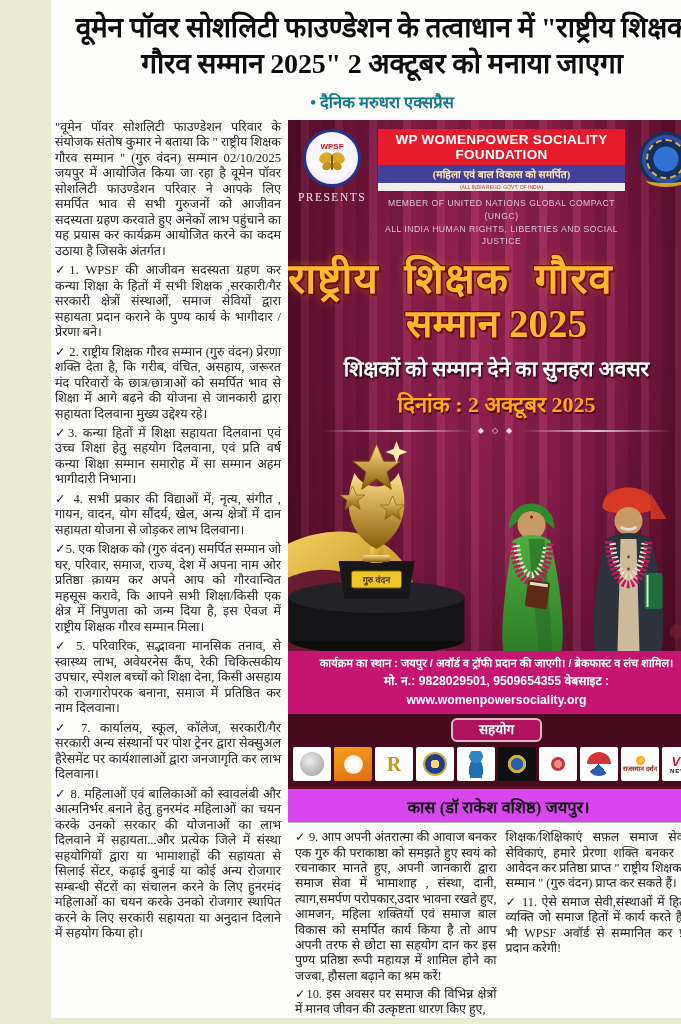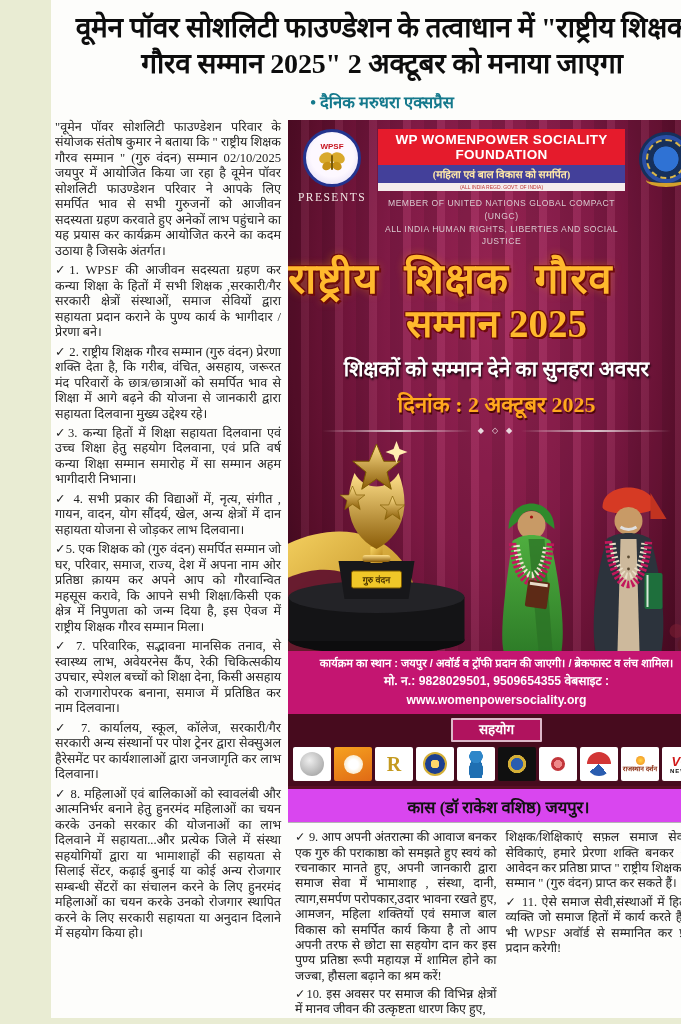--- a/index.html
+++ b/index.html
@@ -63,21 +63,21 @@
   .pdivider span { padding:0 6px; letter-spacing:3px; }
 
   .pscene { height:216px; position:relative; }
   .pscene svg { width:100%; height:100%; display:block; }
 
   .pinfo { background:#c41571; color:#fff; text-align:center; padding:4px 16px;
     font-size:11.2px; font-weight:bold; line-height:1.55; font-family:"Liberation Sans",sans-serif; }
   .pinfo .l2 { font-size:12.2px; }
   .pfooter { background:#470b1e; padding:4px 5px 5px; text-align:center; }
   .sahyog { display:inline-block; background:#b0135e; color:#fff; border:2px solid #ddb8c9;
-    border-radius:1px; padding:0 26px 2px; font-size:13.5px; font-weight:bold; }
+    border-radius:6px; padding:0 26px 2px; font-size:13.5px; font-weight:bold; }
   .logostrip { display:flex; gap:3px; margin-top:5px; }
   .ltile { background:#fff; flex:1; height:34px; border-radius:2px; display:flex; flex-direction:column;
     align-items:center; justify-content:center; overflow:hidden; font-family:"Liberation Sans",sans-serif; }
   .g { border-radius:50%; }
   .g1 { width:24px; height:24px; background:radial-gradient(circle at 40% 35%, #eee, #979797); }
   .t2 { background:linear-gradient(160deg,#f6a21f,#e06a15); }
   .g2 { width:19px; height:19px; background:radial-gradient(circle,#fff 35%,#f4d9a6 100%); }
   .g3 { color:#c49a1f; font:bold 20px "Liberation Serif",serif; }
   .g4 { width:24px; height:24px; background:radial-gradient(circle,#ffd76a 0 30%, #1c3f8f 32% 100%); border:2px solid #d4af37; }
   .g5 { width:22px; height:27px;
@@ -112,21 +112,21 @@
 
     <div class="content">
 
       <div class="leftcol">
         <p>"वूमेन पॉवर सोशलिटी फाउण्डेशन परिवार के संयोजक संतोष कुमार ने बताया कि " राष्ट्रीय शिक्षक गौरव सम्मान " (गुरु वंदन) सम्मान 02/10/2025 जयपुर में आयोजित किया जा रहा है वूमेन पॉवर सोशलिटी फाउण्डेशन परिवार ने आपके लिए समर्पित भाव से सभी गुरुजनों को आजीवन सदस्यता ग्रहण करवाते हुए अनेकों लाभ पहुंचाने का यह प्रयास कर कार्यक्रम आयोजित करने का कदम उठाया है जिसके अंतर्गत।</p>
         <p>✓1. WPSF की आजीवन सदस्यता ग्रहण कर कन्या शिक्षा के हितों में सभी शिक्षक ,सरकारी/गैर सरकारी क्षेत्रों संस्थाओं, समाज सेवियों द्वारा सहायता प्रदान कराने के पुण्य कार्य के भागीदार / प्रेरणा बने।</p>
         <p>✓ 2. राष्ट्रीय शिक्षक गौरव सम्मान (गुरु वंदन) प्रेरणा शक्ति देता है, कि गरीब, वंचित, असहाय, जरूरत मंद परिवारों के छात्र/छात्राओं को समर्पित भाव से शिक्षा में आगे बढ़ने की योजना से जानकारी द्वारा सहायता दिलवाना मुख्य उद्देश्य रहे।</p>
         <p>✓3. कन्या हितों में शिक्षा सहायता दिलवाना एवं उच्च शिक्षा हेतु सहयोग दिलवाना, एवं प्रति वर्ष कन्या शिक्षा सम्मान समारोह में सा सम्मान अहम भागीदारी निभाना।</p>
         <p>✓ 4. सभी प्रकार की विद्याओं में, नृत्य, संगीत , गायन, वादन, योग सौंदर्य, खेल, अन्य क्षेत्रों में दान सहायता योजना से जोड़कर लाभ दिलवाना।</p>
         <p>✓5. एक शिक्षक को (गुरु वंदन) समर्पित सम्मान जो घर, परिवार, समाज, राज्य, देश में अपना नाम ओर प्रतिष्ठा क़ायम कर अपने आप को गौरवान्वित महसूस करावे, कि आपने सभी शिक्षा/किसी एक क्षेत्र में निपुणता को जन्म दिया है, इस ऐवज में राष्ट्रीय शिक्षक गौरव सम्मान  मिला।</p>
-        <p>✓ 7. परिवारिक, सद्भावना मानसिक तनाव, से स्वास्थ्य लाभ, अवेयरनेस कैंप, रेकी चिकित्सकीय उपचार, स्पेशल बच्चों को शिक्षा देना, किसी असहाय को राजगारोपरक बनाना, समाज में प्रतिष्ठित कर नाम दिलवाना।</p>
+        <p>✓ 5. परिवारिक, सद्भावना मानसिक तनाव, से स्वास्थ्य लाभ, अवेयरनेस कैंप, रेकी चिकित्सकीय उपचार, स्पेशल बच्चों को शिक्षा देना, किसी असहाय को राजगारोपरक बनाना, समाज में प्रतिष्ठित कर नाम दिलवाना।</p>
         <p>✓ 7. कार्यालय, स्कूल, कॉलेज, सरकारी/गैर सरकारी अन्य संस्थानों पर पोश ट्रेनर द्वारा सेक्सुअल हैरेसमेंट पर कार्यशालाओं द्वारा जनजागृति कर लाभ दिलवाना।</p>
         <p>✓ 8. महिलाओं एवं बालिकाओं को स्वावलंबी और आत्मनिर्भर बनाने हेतु हुनरमंद महिलाओं का चयन करके उनको सरकार की योजनाओं का लाभ दिलवाने में सहायता...और प्रत्येक जिले में संस्था सहयोगियों द्वारा या  भामाशाहों की सहायता से सिलाई सेंटर, कढ़ाई बुनाई या कोई अन्य रोजगार सम्बन्धी सेंटरों का संचालन करने के लिए हुनरमंद महिलाओं का चयन करके उनको रोजगार स्थापित करने के लिए सरकारी सहायता या अनुदान दिलाने में  सहयोग किया हो।</p>
       </div>
 
       <div class="rightarea">
 
         <div class="poster">
 
           <div class="phead">
             <div class="plogo">

